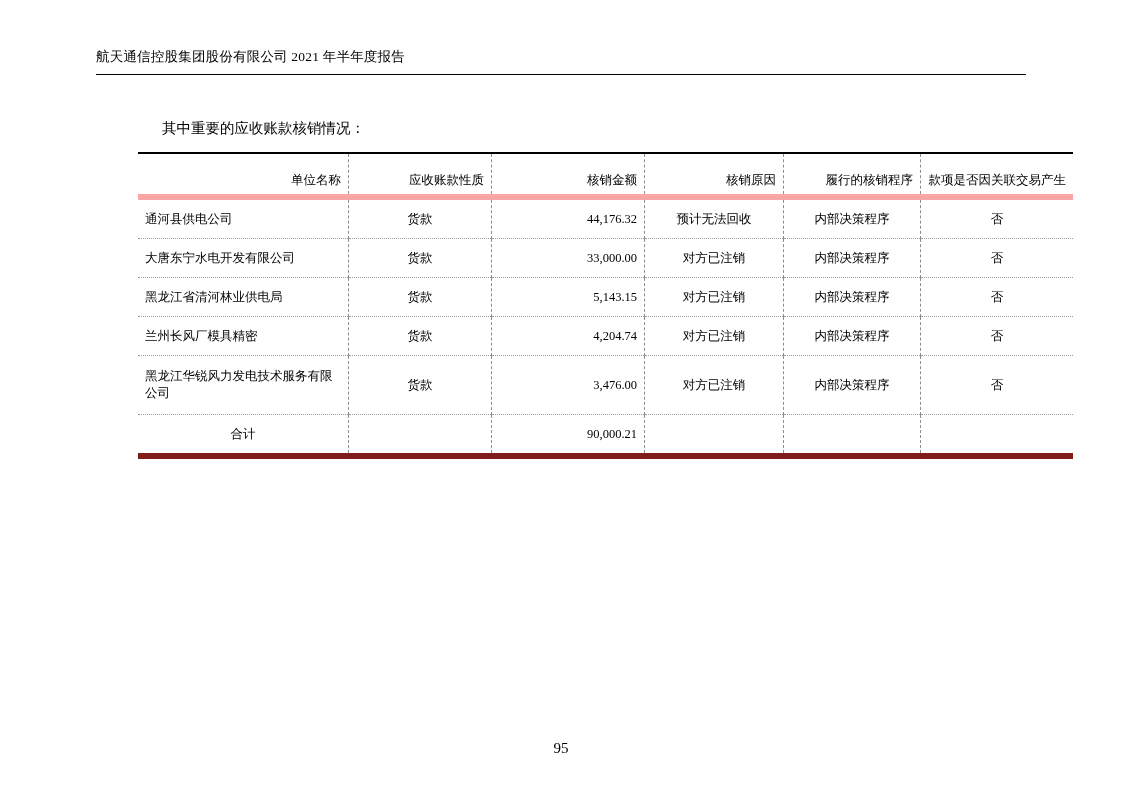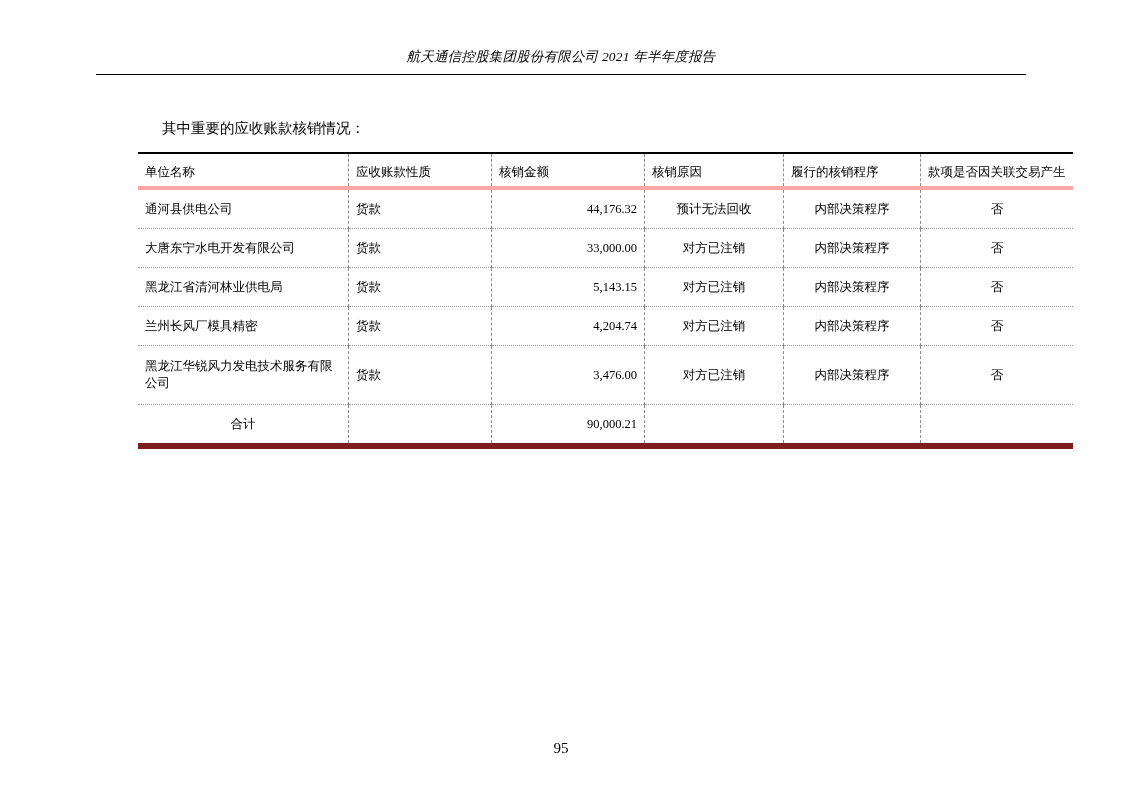--- a/index.html
+++ b/index.html
@@ -22,25 +22,23 @@
     box-sizing: border-box;
   }
   .header-area {
     position: absolute;
     top: 48px;
     left: 96px;
     right: 96px;
     height: 32px;
   }
   .header-title {
-    text-align: center;
     font-size: 13.5px;
     letter-spacing: 0.2px;
     line-height: 18px;
-    font-style: italic;
   }
   .header-rule {
     position: absolute;
     left: 0;
     right: 0;
     top: 26px;
     border-top: 1px solid #000;
   }
   .section-title {
     position: absolute;
@@ -62,40 +60,40 @@
   table.report td, table.report th {
     border-left: 1px dashed #8c8c8c;
     border-right: 1px dashed #8c8c8c;
     border-top: none;
     border-bottom: 1px dotted #9a9a9a;
     padding: 6px 7px;
     vertical-align: middle;
     font-weight: normal;
   }
   table.report tr.head th {
-    border-bottom: 4px solid #fca5a5;
-    text-align: left;
-    padding-top: 10px;
+    border-bottom: 6px solid #fca5a5;
+    text-align: right;
+    padding-top: 18px;
     padding-bottom: 5px;
   }
   table.report tr.head {
     border-top: 2px solid #000;
   }
   table.report tbody tr:last-child td {
     border-bottom: 6px solid #7f1d1d;
   }
   table.report td:first-child, table.report th:first-child {
     border-left: none;
   }
   table.report td:last-child, table.report th:last-child {
     border-right: none;
   }
 
   .c-name { text-align: left; padding-left: 22px; }
-  .c-nature { text-align: left; padding-left: 10px; }
+  .c-nature { text-align: center; padding-left: 10px; }
   .c-amount { text-align: right; padding-right: 16px; }
   .c-center { text-align: center; }
   .row-tall td { height: 46px; }
   .row-normal td { height: 26px; }
   .total-label { text-align: center; }
 
   .page-number {
     position: absolute;
     bottom: 36px;
     left: 0;

